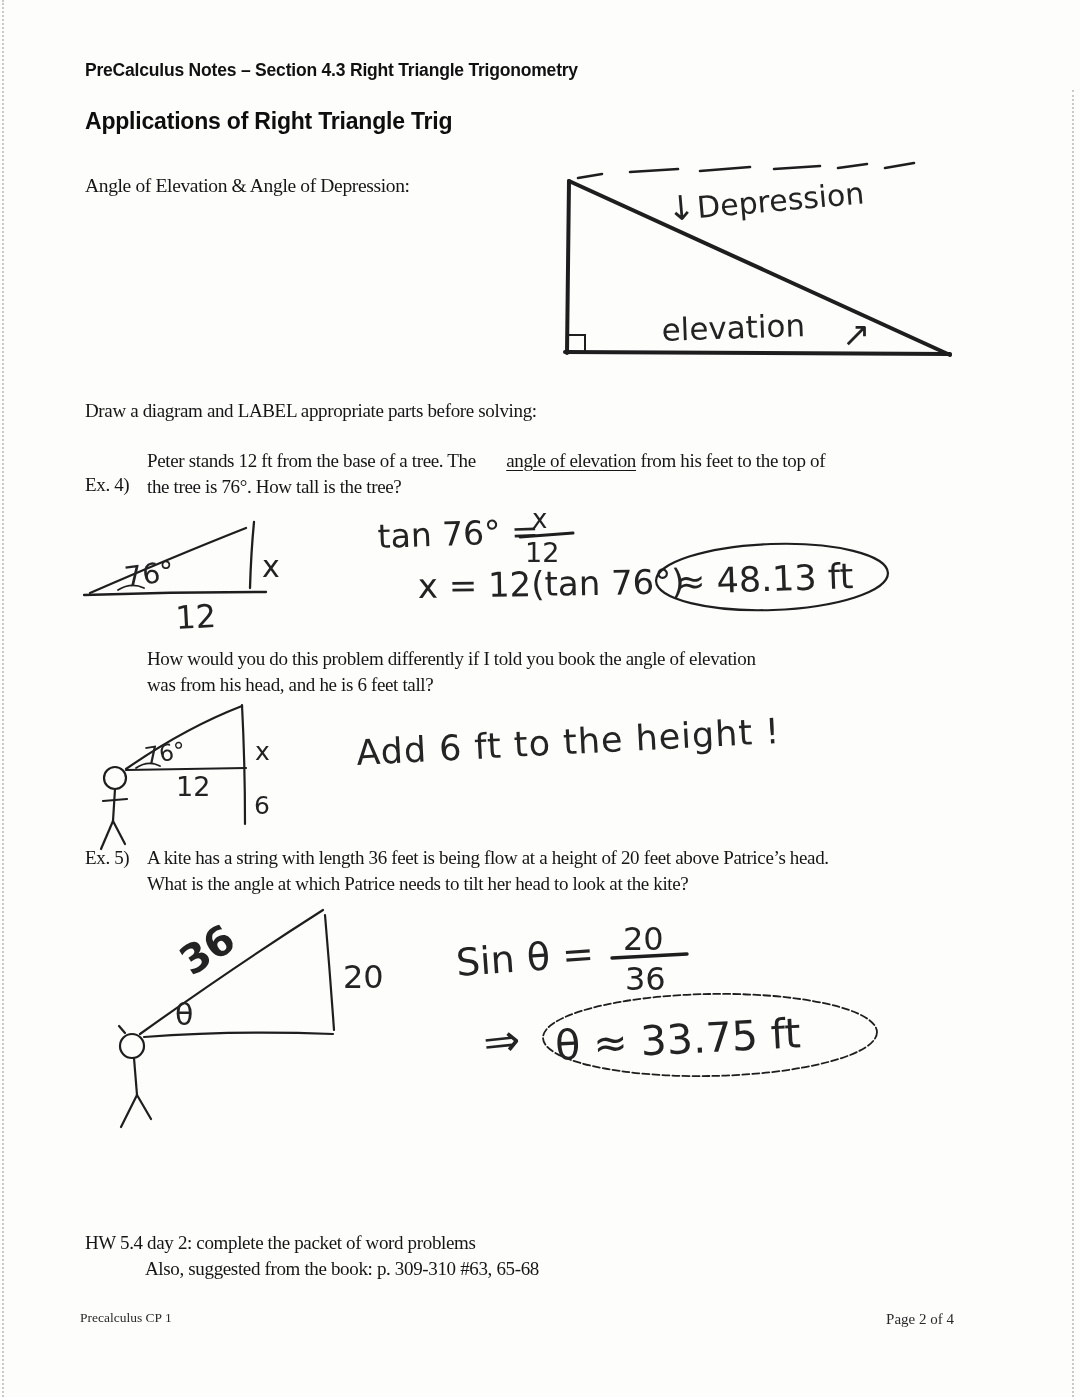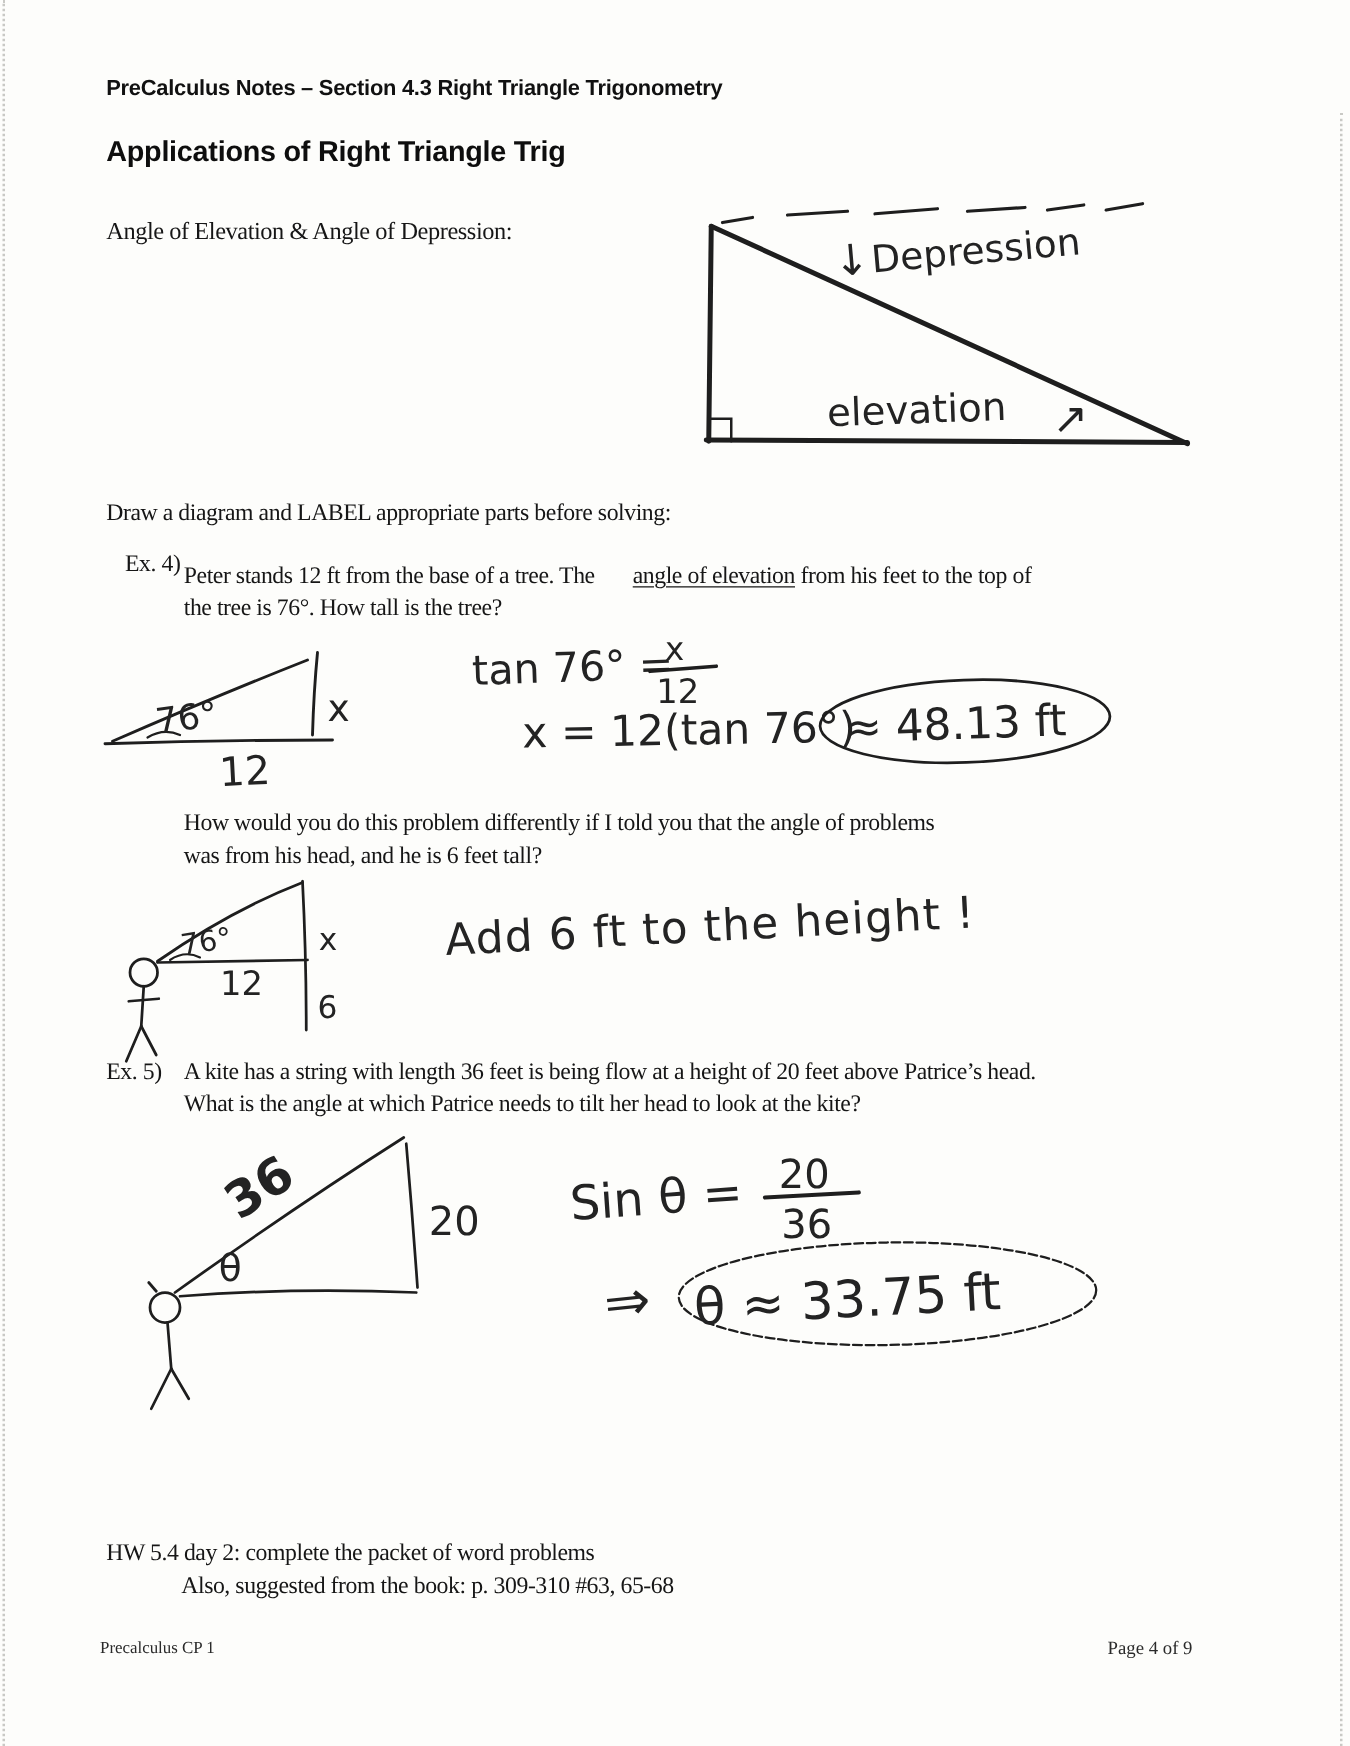--- a/index.html
+++ b/index.html
@@ -53,21 +53,21 @@
     <path d="M 15,177 L 33,177 L 33,195" stroke-width="2"></path>
 
     <text x="116" y="63" font-size="34" transform="rotate(-5 116 63)">↓</text>
     <text x="146" y="60" font-size="30" transform="rotate(-5 146 60)">Depression</text>
     <text x="110" y="183" font-size="31" transform="rotate(-2 110 183)">elevation</text>
     <text x="290" y="188" font-size="34">↗</text>
   </svg>
 
   <div class="abs body19" style="left:85px; top:398px;">Draw a diagram and LABEL appropriate parts before solving:</div>
 
-  <div class="abs body19" style="left:85px; top:439px;margin-left:15px;">Ex. 4)</div>
+  <div class="abs body19" style="left:85px; top:472px;">Ex. 4)</div>
   <div class="abs body19" style="left:147px; top:448px; width:810px;">
     <span>Peter stands 12 ft from the base of a tree. The </span><span class="u">angle of elevation</span><span> from his feet to the top of</span><br>
     <span>the tree is 76°. How tall is the tree?</span>
   </div>
 
   <svg class="abs" style="left:70px; top:498px;" width="890" height="145" viewBox="0 0 890 145">
 
     <g stroke-width="2.3" stroke="#232323">
       <path d="M 14,97 C 75,95 135,94 196,94"></path>
       <path d="M 20,95 Q 105,58 176,30"></path>
@@ -83,21 +83,21 @@
     <path d="M 450,39 L 503,35" stroke-width="3"></path>
     <text x="455" y="64" font-size="27">12</text>
 
     <text x="348" y="100" font-size="34" transform="rotate(-1 348 100)">x = 12(tan 76°)</text>
 
     <ellipse cx="702" cy="79" rx="116" ry="33" stroke-width="2.2" stroke="#3a3a3a" transform="rotate(-2 702 79)"></ellipse>
     <text x="606" y="93" font-size="35" transform="rotate(-2 700 80)">≈ 48.13 ft</text>
   </svg>
 
   <div class="abs body19" style="left:147px; top:646px; width:800px;">
-    <span>How would you do this problem differently if I told you that the angle of problems</span><br>
+    <span>How would you do this problem differently if I told you book the angle of elevation</span><br>
     <span>was from his head, and he is 6 feet tall?</span>
   </div>
 
   <svg class="abs" style="left:70px; top:688px;" width="310" height="175" viewBox="0 0 310 175">
     <g stroke-width="2.2" stroke="#232323">
       <circle cx="45" cy="90" r="11"></circle>
       <path d="M 45,101 L 43,133"></path>
       <path d="M 33,113 L 57,111"></path>
       <path d="M 43,133 L 31,161"></path>
       <path d="M 43,133 L 55,156"></path>
@@ -150,15 +150,15 @@
     <ellipse cx="625" cy="147" rx="167" ry="41" stroke-width="1.8" stroke="#585858" stroke-dasharray="7 3" transform="rotate(-1 625 147)"></ellipse>
     <text x="470" y="164" font-size="41" transform="rotate(-3 625 150)">θ ≈ 33.75 ft</text>
   </svg>
 
   <div class="abs body19" style="left:85px; top:1230px;">
     <div>HW 5.4 day 2: complete the packet of word problems</div>
     <div style="margin-left:60px;">Also, suggested from the book: p. 309-310 #63, 65-68</div>
   </div>
 
   <div class="abs serif footer" style="left:80px; top:1310px; font-size:13.5px;">Precalculus CP 1</div>
-  <div class="abs serif footer" style="right:126px; top:1311px; font-size:15px;">Page 4 of 9</div>
+  <div class="abs serif footer" style="right:126px; top:1311px; font-size:15px;">Page 2 of 4</div>
 
 </div>
 
 </body></html>

